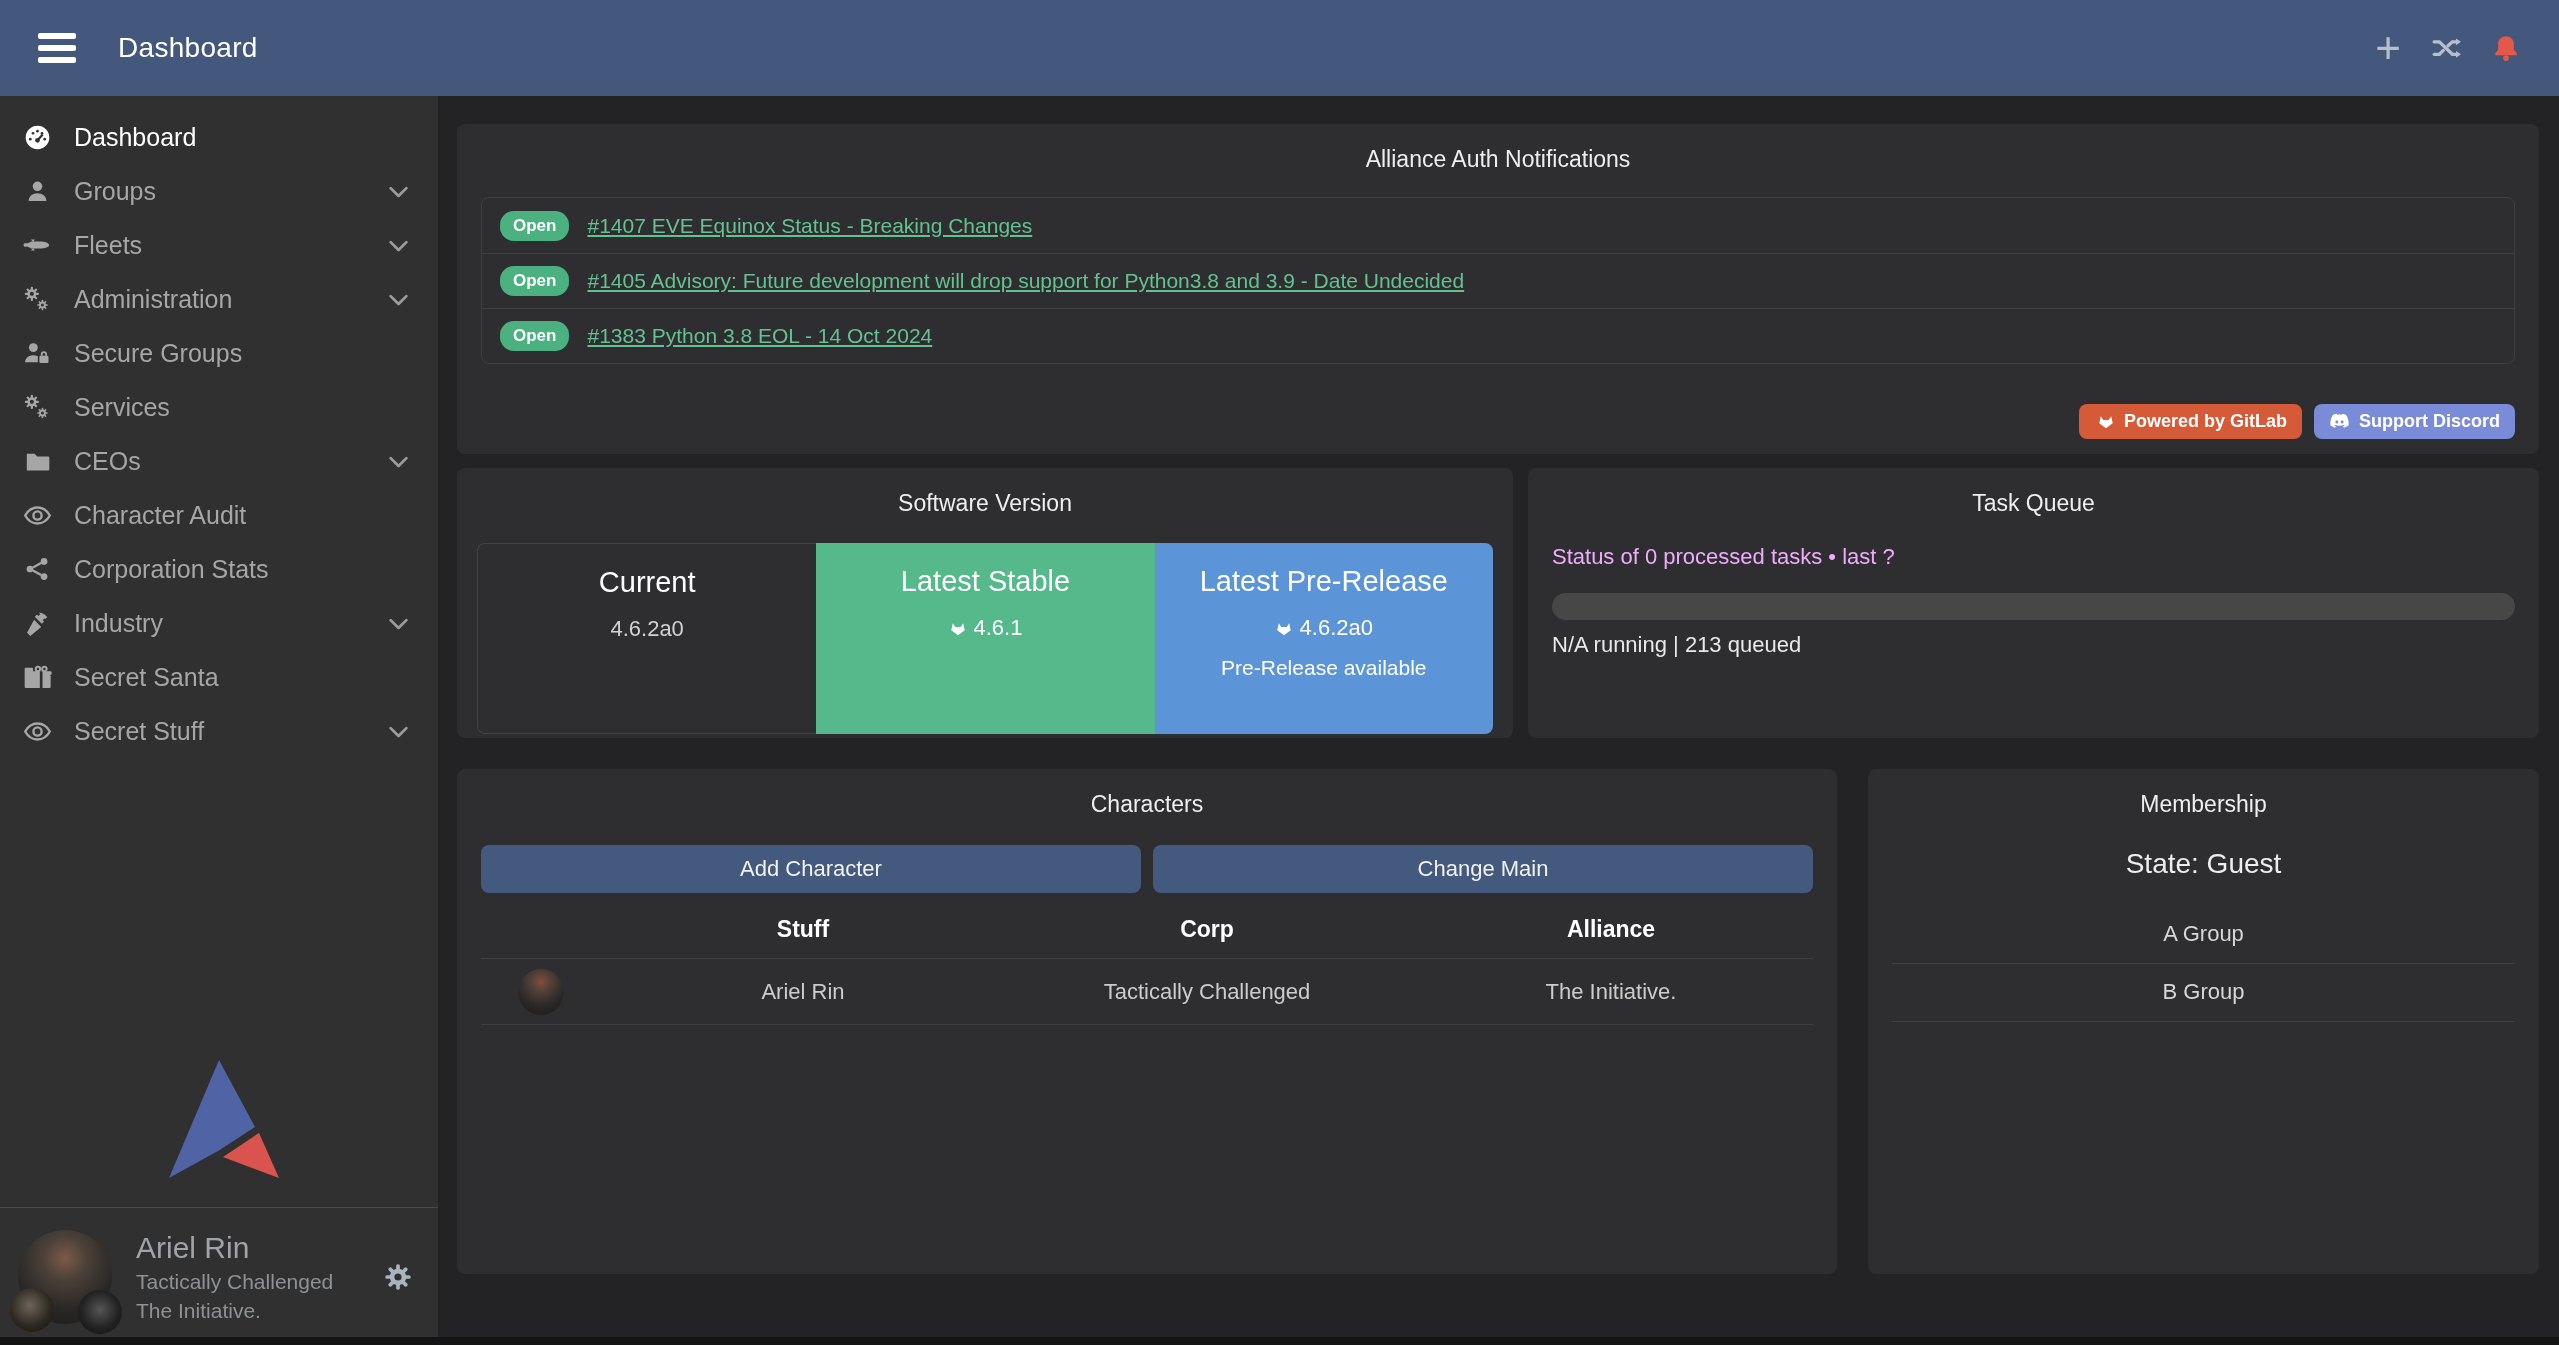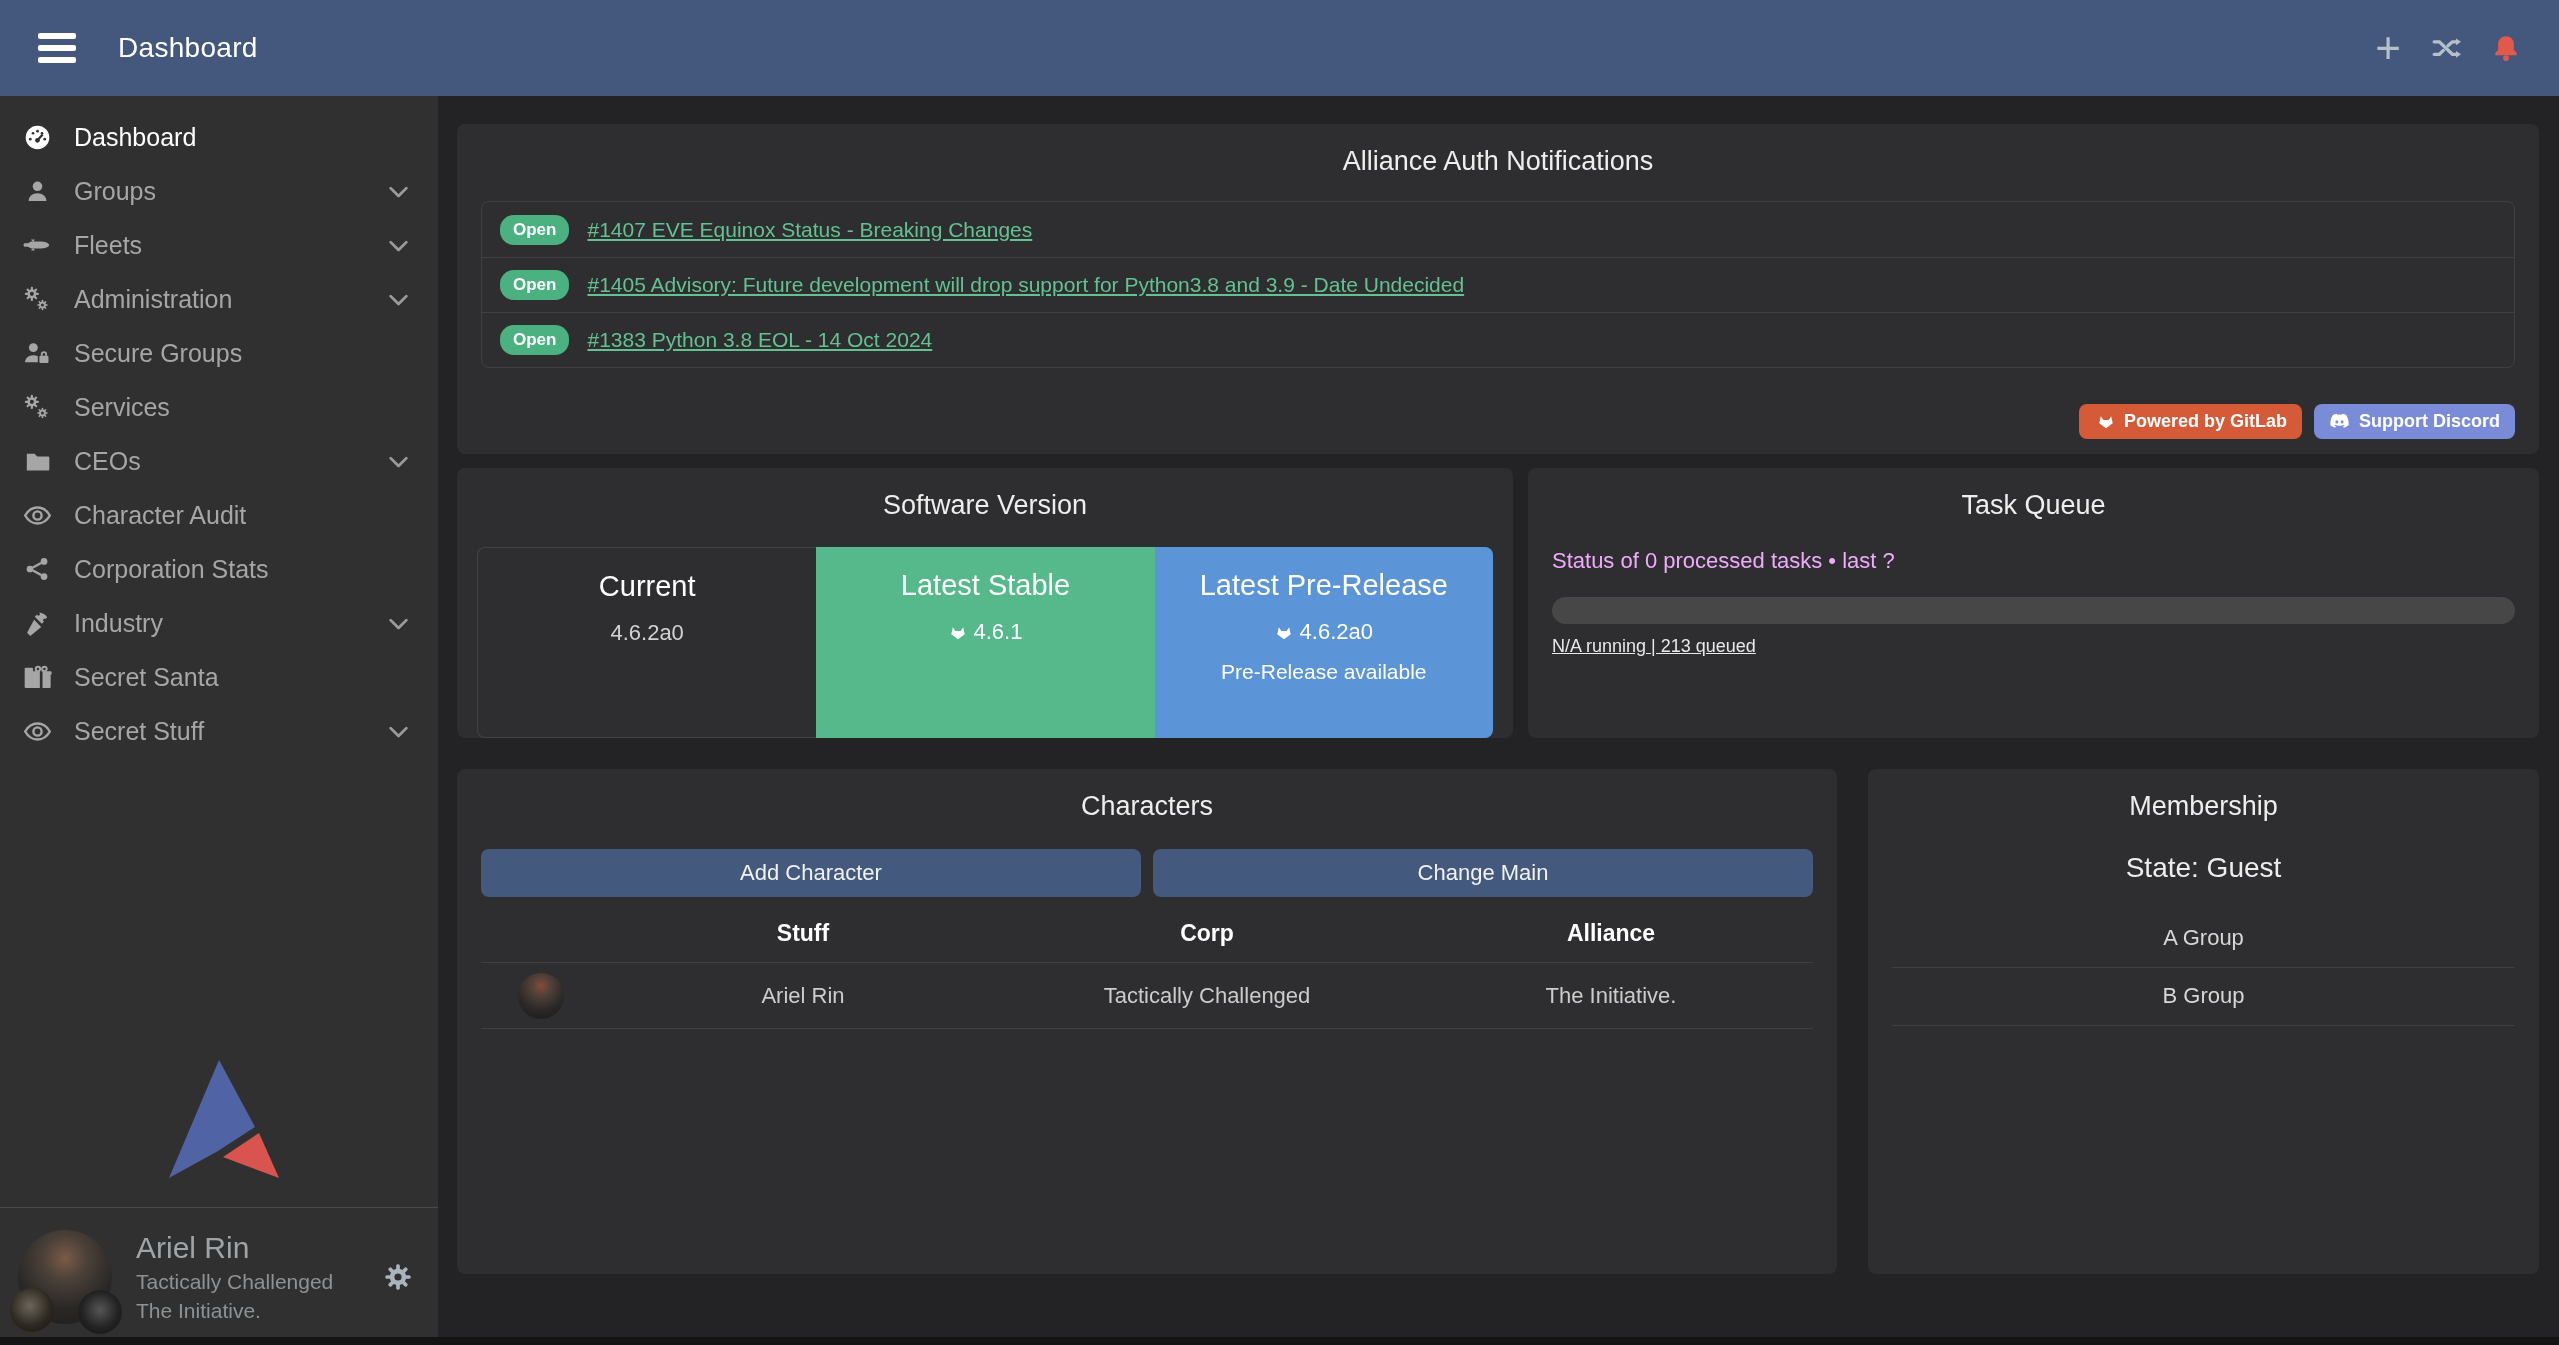--- a/index.html
+++ b/index.html
@@ -49,21 +49,21 @@
   .mini-badge.corp { left:-8px; bottom:-8px; background: radial-gradient(circle at 45% 40%, #6d655a 0%, #2e2a22 55%, #14120e 100%); }
   .mini-badge.alliance { right:-10px; bottom:-10px; background: radial-gradient(circle at 50% 45%, #555 0%, #232323 55%, #101010 100%); }
   .user-info { margin-left:24px; }
   .user-name { color:#a0a4a7; font-size:30px; }
   .user-corp, .user-alliance { color:#8e9295; font-size:21px; margin-top:5px; }
   .user-gear { margin-left:auto; cursor:pointer; display:flex; }
 
   
   main { flex:1; padding:28px 20px 0 19px; }
   .panel { background:#2e2e30; border-radius:8px; }
-  .panel-title { text-align:center; font-size:27px; font-weight:500; color:#eeeeee; padding-top:22px; }
+  .panel-title { text-align:center; font-size:23px; font-weight:500; color:#eeeeee; padding-top:22px; }
 
   
   .panel-notifications { height:330px; position:relative; margin-bottom:14px; }
   .notif-list { margin:24px 24px 0; border:1px solid #3f3f41; border-radius:8px; overflow:hidden; }
   .notif-item { height:55px; display:flex; align-items:center; padding:0 18px; border-top:1px solid #3f3f41; }
   .notif-item:first-child { border-top:none; }
   .badge-open { color:#fff; font-size:17px; font-weight:bold; padding:5px 13px; border-radius:14px; margin-right:18px; flex-shrink:0; }
   .notif-link { font-size:21px; text-decoration:underline; cursor:pointer; }
   .panel-badges { position:absolute; right:24px; bottom:15px; display:flex; gap:12px; }
   .pill-badge { display:flex; align-items:center; gap:9px; color:#ffffff; font-weight:bold; font-size:18px; padding:7px 15px; border-radius:8px; cursor:pointer; }
@@ -78,21 +78,21 @@
   .vcard-name { font-size:29px; color:#ffffff; }
   .vcard-version { margin-top:17px; font-size:22px; color:#ffffff; display:flex; justify-content:center; align-items:center; gap:7px; }
   .vcard-current .vcard-version { color:#d2d2d2; }
   .vcard-note { margin-top:15px; font-size:21px; color:#ffffff; }
 
   .panel-task { height:270px; padding:0 24px; }
   .panel-task .panel-title { padding-top:22px; }
   .task-status { font-size:22px; color:#f0abfc; margin-top:27px; }
   .task-bar { margin-top:23px; height:27px; background:#474747; border-radius:14px; overflow:hidden; }
   .task-bar-fill { height:100%; background:#44597e; border-radius:14px; }
-  .task-queue-line { margin-top:12px; font-size:18px; color:#e9e9e9;text-decoration:underline; }
+  .task-queue-line { margin-top:12px; font-size:22px; color:#e9e9e9; }
 
   
   .row3 { display:grid; grid-template-columns:1380px 1fr; gap:31px; }
   .panel-characters { height:505px; }
   .char-buttons { display:flex; gap:12px; margin:27px 24px 0; }
   .btn-blue { flex:1; height:48px; border:none; border-radius:8px; color:#f2f2f2; font-size:22px; font-family:inherit; display:flex; align-items:center; justify-content:center; cursor:pointer; }
   .char-table { margin:8px 24px 0; }
   .char-header-row, .char-data-row { display:grid; grid-template-columns:120px 1fr 1fr 1fr; align-items:center; text-align:center; }
   .char-header-row { height:58px; color:#ffffff; font-weight:bold; font-size:23px; border-bottom:1px solid #3f3f41; }
   .char-data-row { height:66px; color:#cccccc; font-size:22px; border-bottom:1px solid #3f3f41; }

